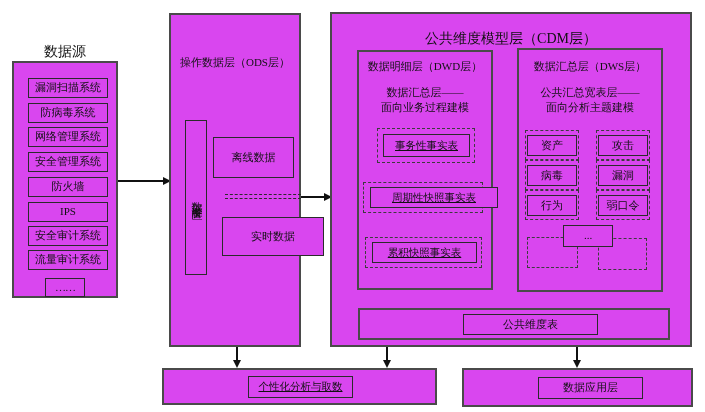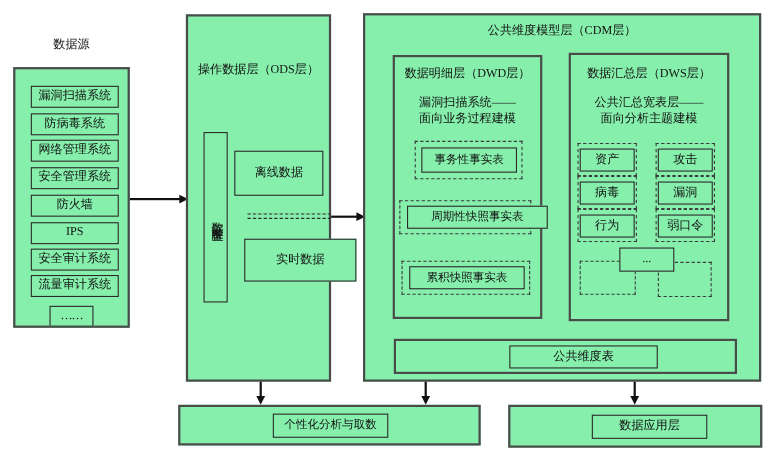--- a/index.html
+++ b/index.html
@@ -1,30 +1,30 @@
 <!DOCTYPE html>
 <html><head>
 <meta charset="utf-8">
 <style>
   html,body{margin:0;padding:0;background:#fff;}
   .canvas{
     position:relative;width:705px;height:412px;background:#ffffff;
     font-family:"Liberation Serif","DejaVu Serif",serif;
     color:#111;overflow:hidden;
   }
-  .box{position:absolute;box-sizing:border-box;background:#86efac;}
+  .box{position:absolute;box-sizing:border-box;background:#d946ef;}
   .b2{border:2px solid #4a4a4a;}
   .b1{border:1px solid #2b2b2b;}
   .b15{border:1.5px solid #2b2b2b;}
   .dash{border:1.5px dashed #3c3c3c;background:transparent;}
   .txt{display:flex;align-items:center;justify-content:center;text-align:center;line-height:1.25;}
   .lbl{position:absolute;box-sizing:border-box;display:flex;align-items:center;justify-content:center;text-align:center;white-space:nowrap;}
-  .f12{font-size:11px;}
+  .f12{font-size:14px;margin-top:12px;}
   .f11{font-size:11px;}
-  .f10{font-size:10.5px;}
+  .f10{font-size:10.5px;text-decoration:underline;}
   .vert{writing-mode:vertical-lr;text-orientation:upright;letter-spacing:2px;}
   .hline{position:absolute;background:#111;height:1.5px;}
   .vline{position:absolute;background:#111;width:1.5px;}
   .ah-r{position:absolute;width:0;height:0;border-top:4px solid transparent;border-bottom:4px solid transparent;border-left:8px solid #111;}
   .ah-d{position:absolute;width:0;height:0;border-left:4px solid transparent;border-right:4px solid transparent;border-top:8px solid #111;}
   .dashline{position:absolute;box-sizing:border-box;height:5px;border-top:1.5px dashed #2b2b2b;border-bottom:1.5px dashed #2b2b2b;}
   .z5{z-index:5;}
 </style>
 </head>
 <body>
@@ -61,21 +61,21 @@
 
   <div class="hline" style="left:301px;top:196px;width:26px;"></div>
   <div class="ah-r" style="left:324px;top:193px;"></div>
 
   <div class="box b2" style="left:330px;top:12px;width:362px;height:335px;"></div>
   <div class="lbl f12" style="left:330px;top:19px;width:362px;height:16px;">公共维度模型层（CDM层）</div>
 
   <div class="box b2" style="left:357px;top:50px;width:136px;height:240px;"></div>
   <div class="lbl f11" style="left:358px;top:59px;width:134px;height:15px;"></div>
   <div class="lbl f11" style="left:358px;top:59px;width:134px;height:15px;">数据明细层（DWD层）</div>
-  <div class="lbl f11" style="left:358px;top:85px;width:134px;height:14px;">漏洞扫描系统——</div>
+  <div class="lbl f11" style="left:358px;top:85px;width:134px;height:14px;">数据汇总层——</div>
   <div class="lbl f11" style="left:358px;top:100px;width:134px;height:14px;">面向业务过程建模</div>
 
   <div class="box dash" style="left:377px;top:128px;width:98px;height:35px;"></div>
   <div class="box b15 txt f10 z5" style="left:383px;top:134px;width:87px;height:23px;">事务性事实表</div>
 
   <div class="box dash" style="left:363px;top:182px;width:120px;height:31px;"></div>
   <div class="box b15 txt f10 z5" style="left:370px;top:187px;width:128px;height:21px;">周期性快照事实表</div>
 
   <div class="box dash" style="left:365px;top:237px;width:117px;height:31px;"></div>
   <div class="box b15 txt f10 z5" style="left:372px;top:242px;width:105px;height:21px;">累积快照事实表</div>

